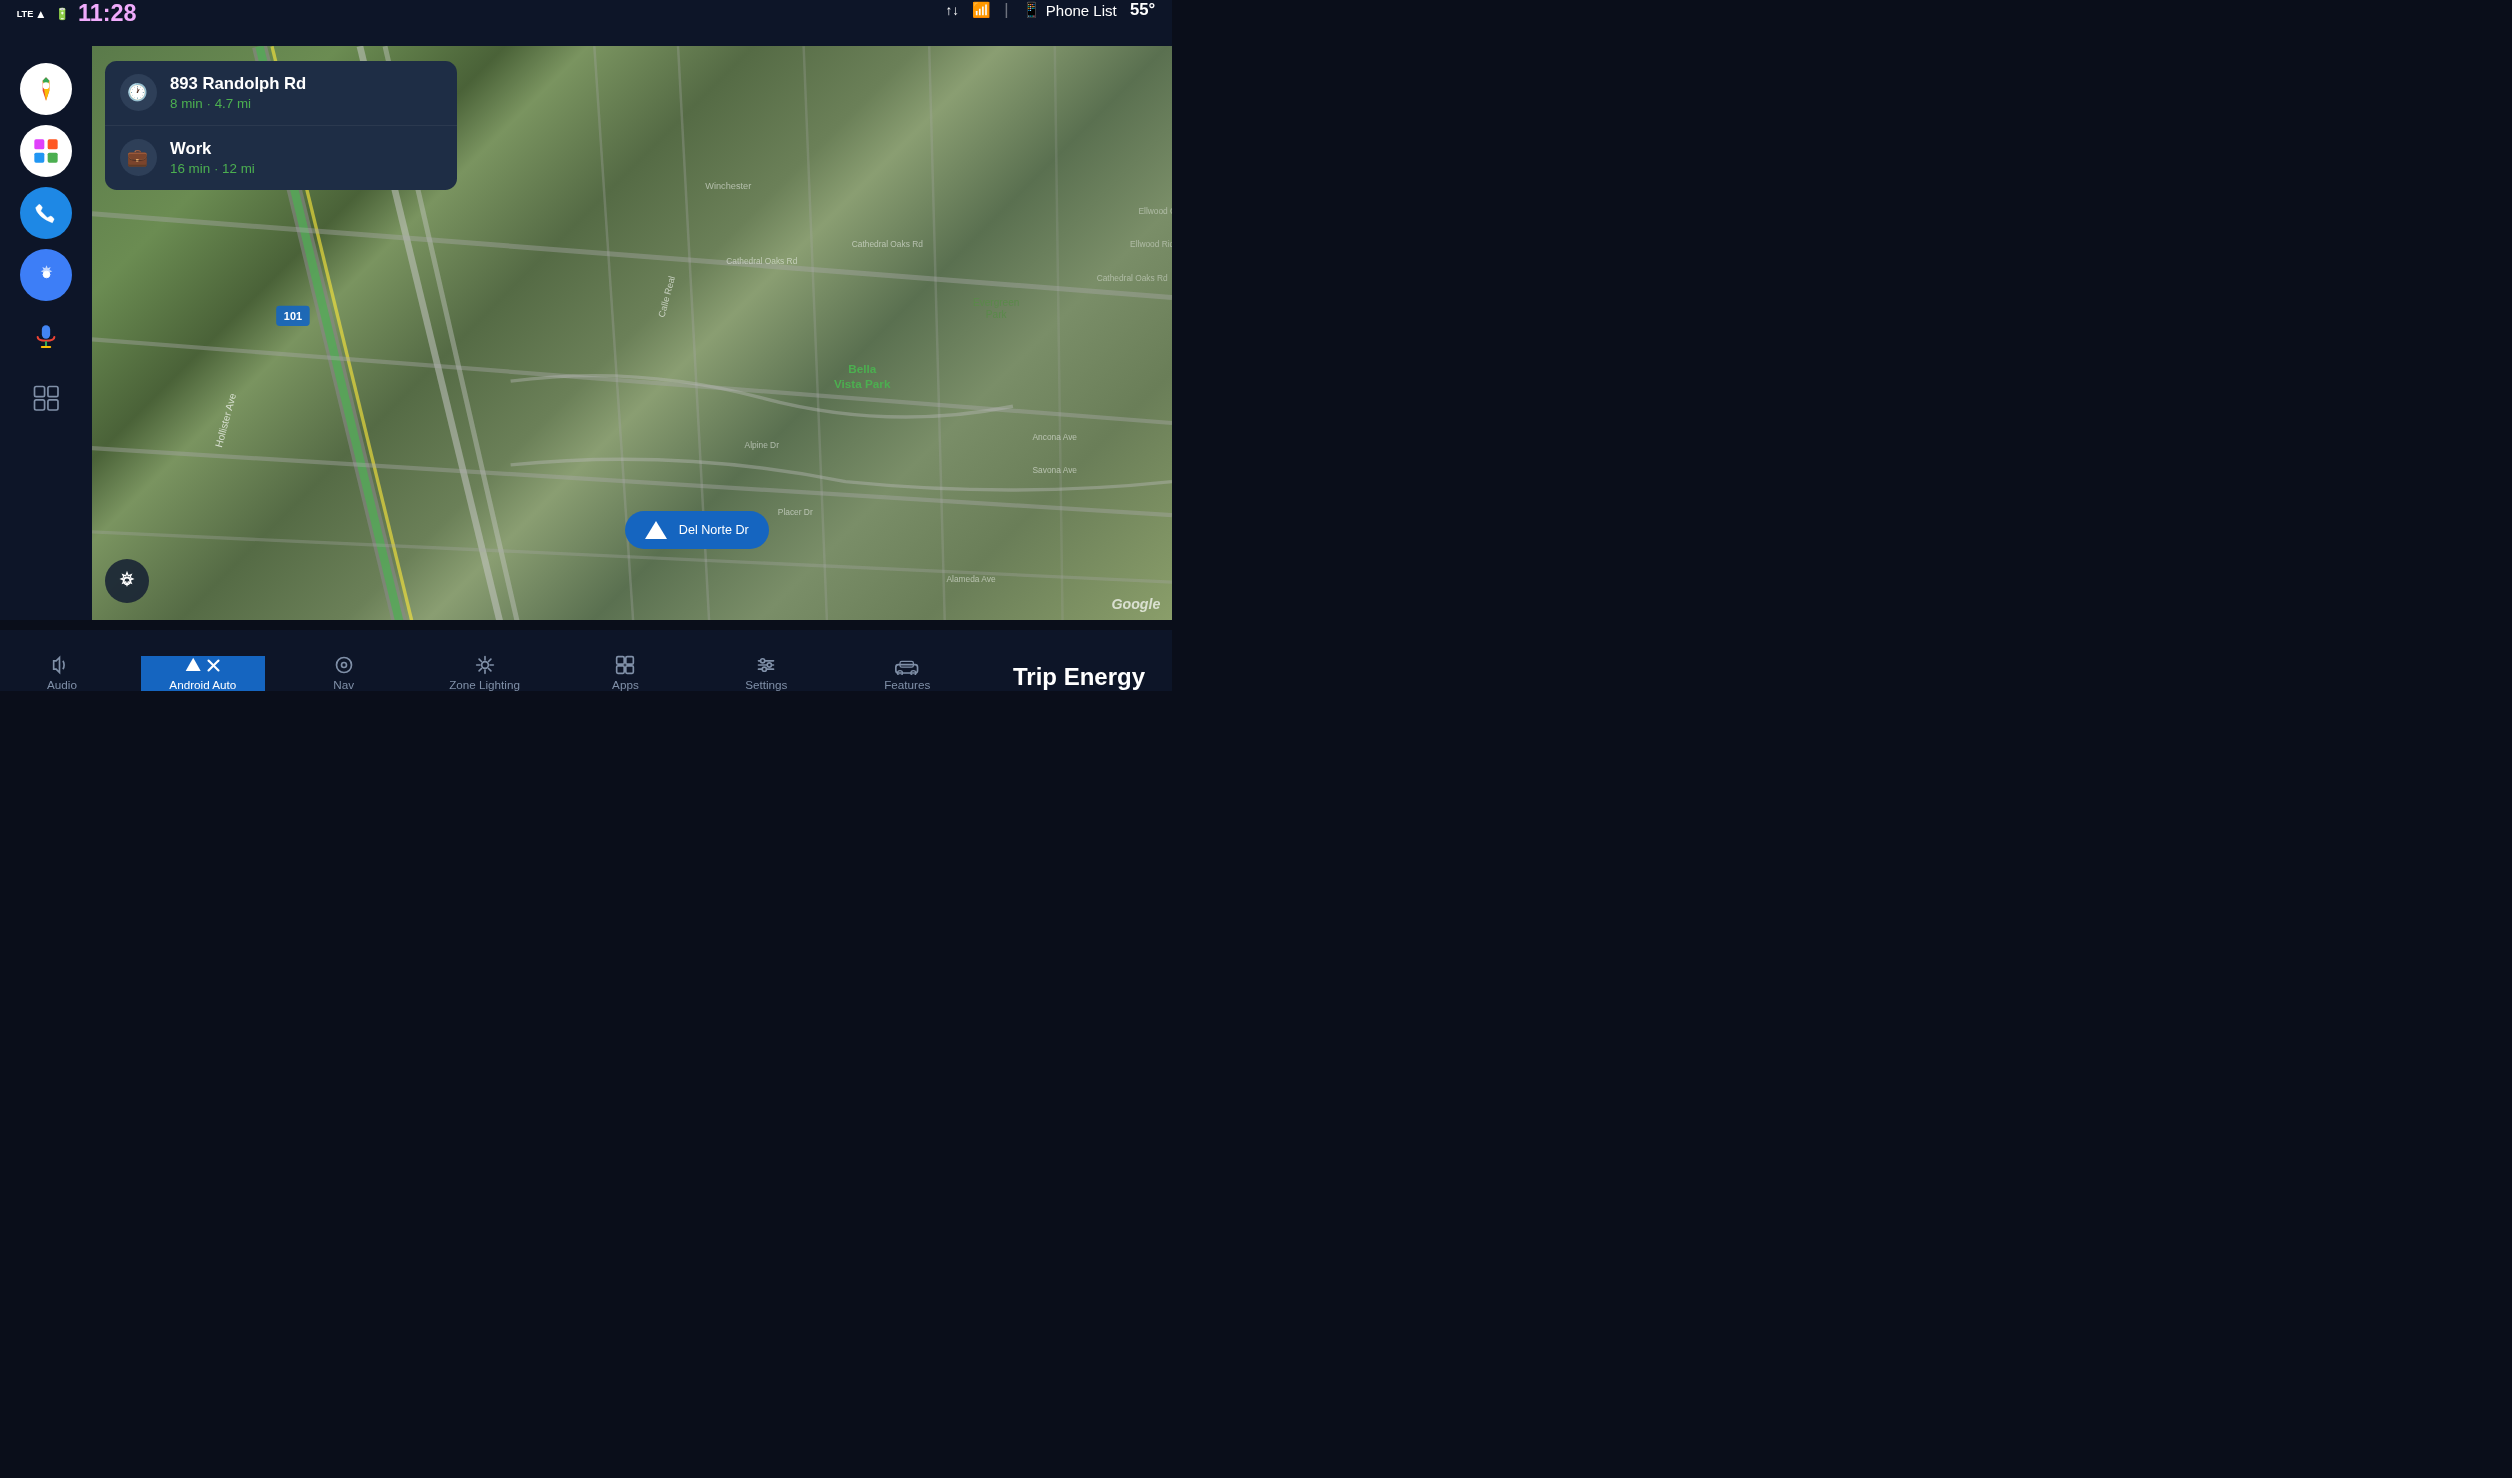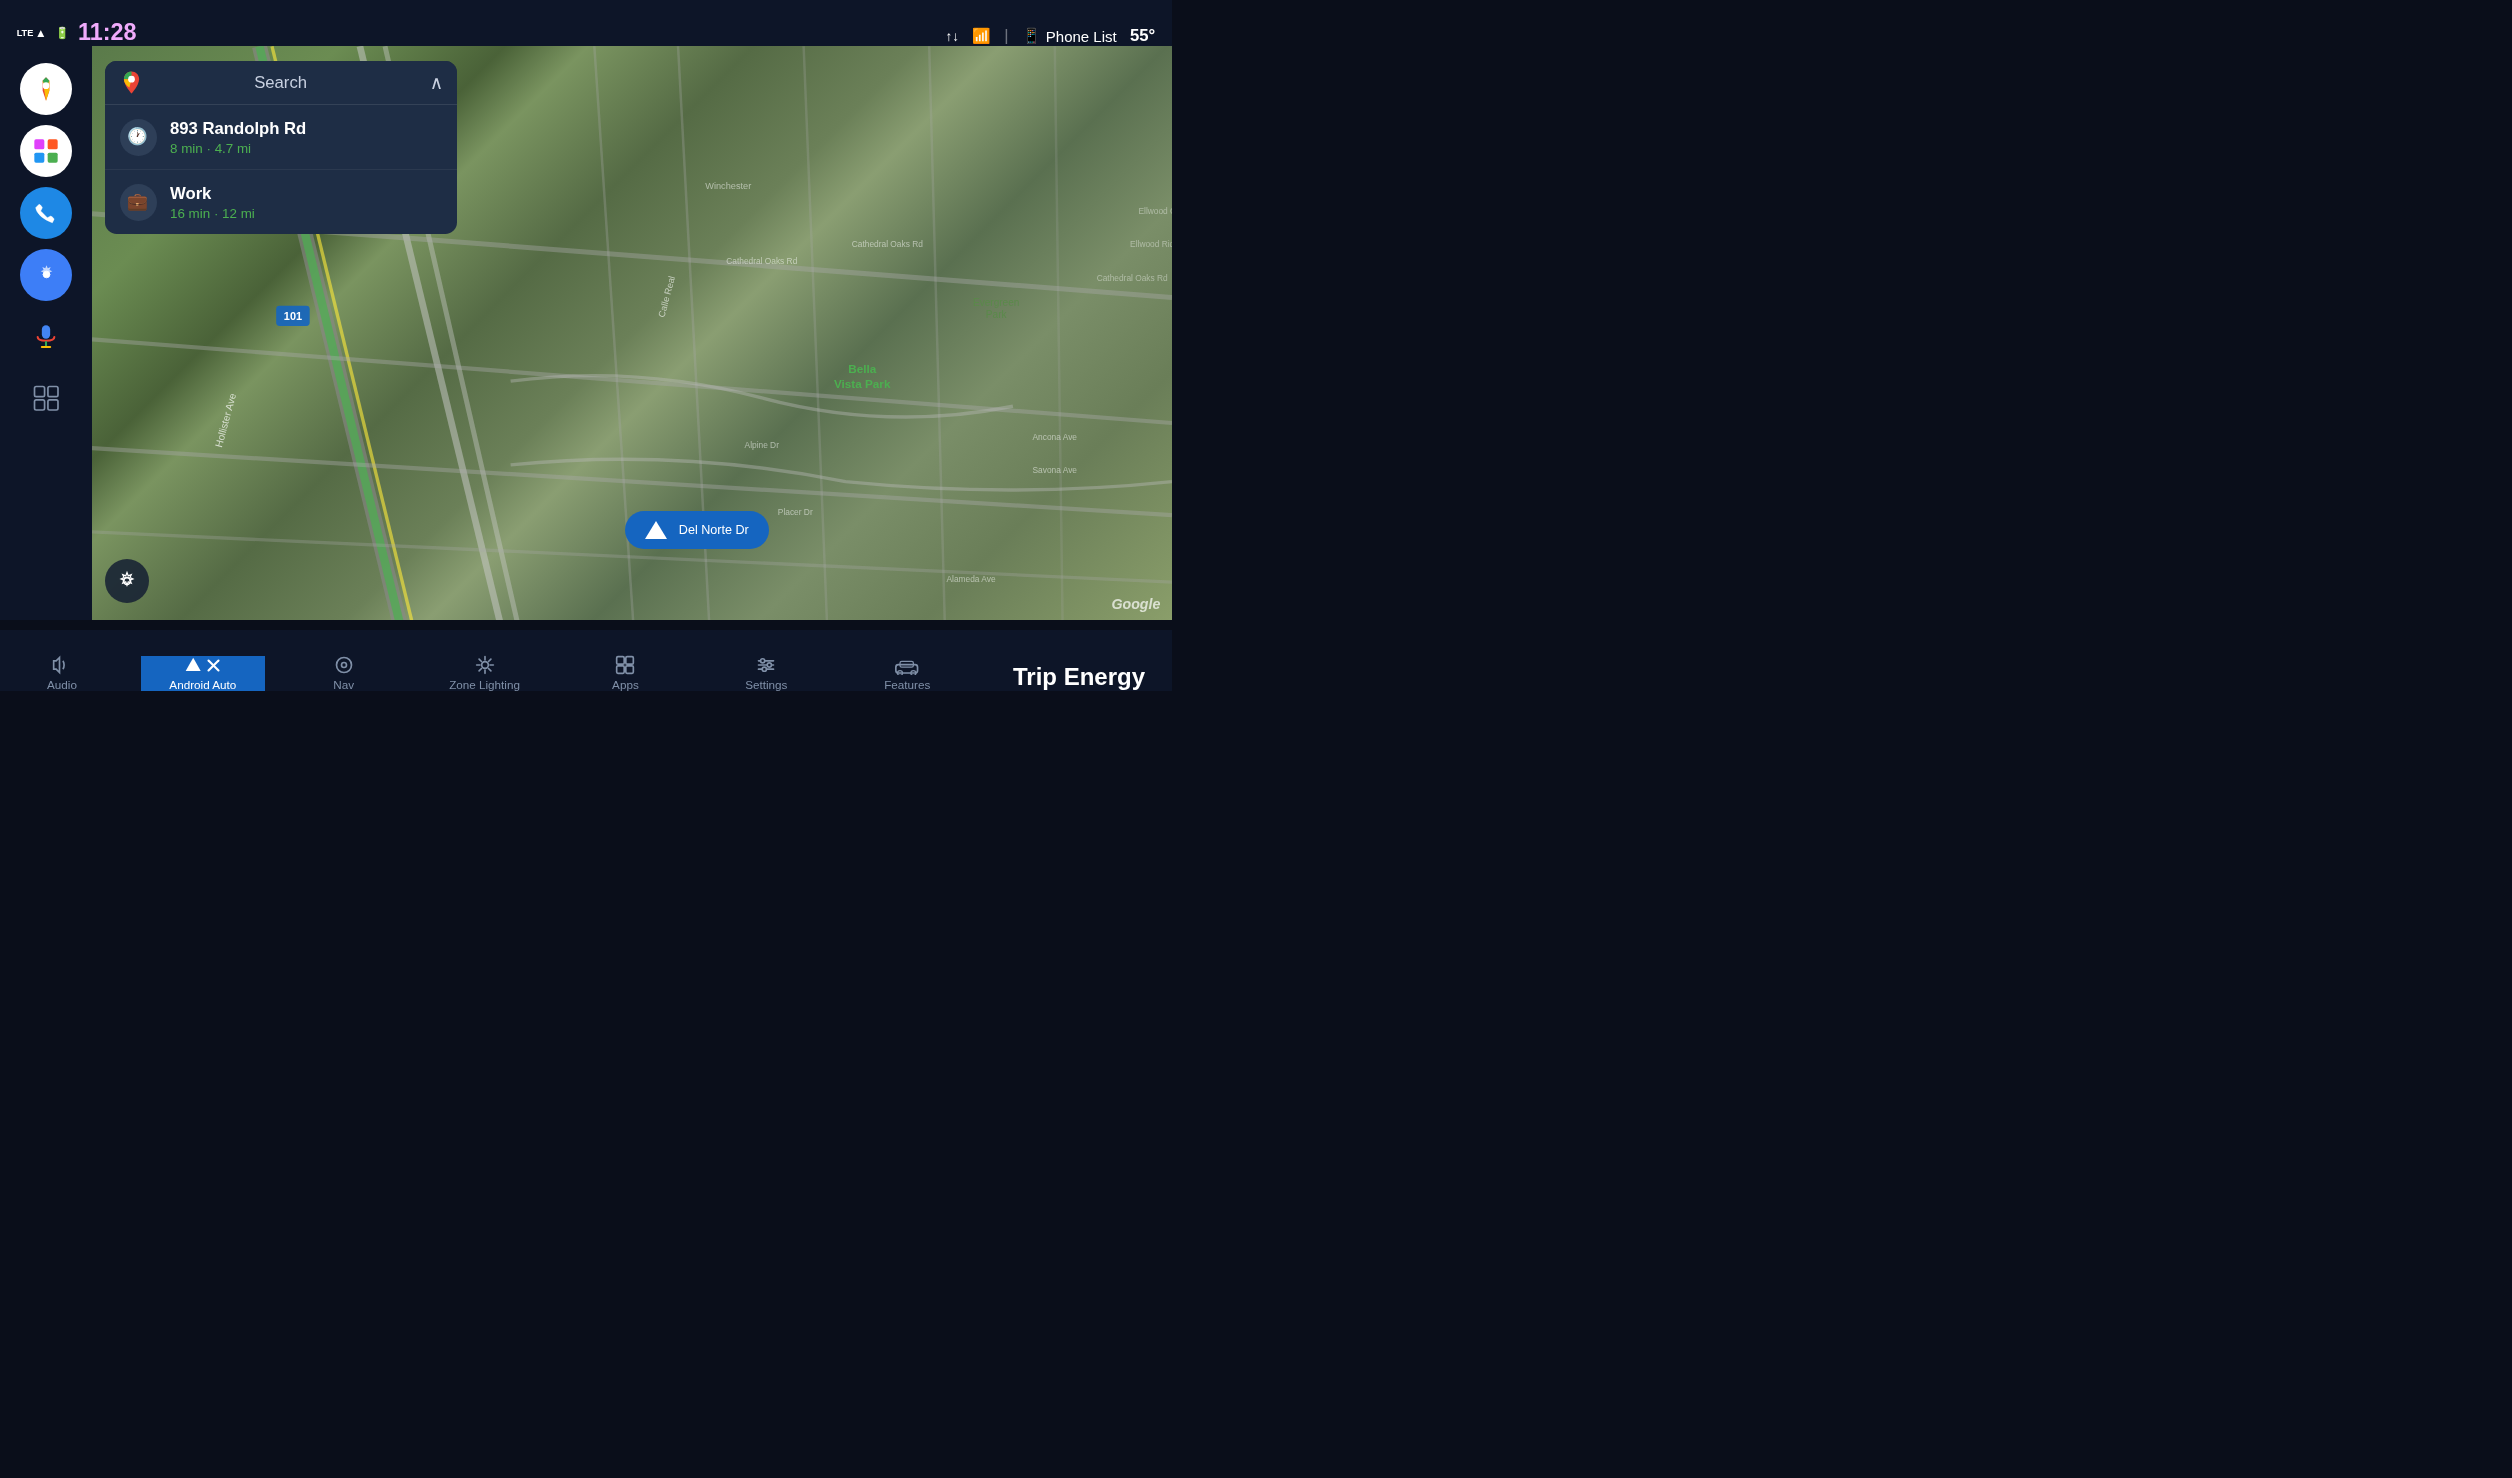--- a/index.html
+++ b/index.html
@@ -12,21 +12,21 @@
       position: relative;
     }
 
     
     #status-bar {
       position: absolute;
       top: 0; left: 0; right: 0;
       height: 46px;
       background: #0d1528;
       display: flex;
-      align-items: flex-end;
+      align-items: flex-start;
       justify-content: space-between;
       padding: 0 16.7px;
       z-index: 100;
     }
     #status-bar .time {
       color: #f0abfc;
       font-size: 23.4px;
       font-weight: bold;
     }
     #status-bar .right-icons {
@@ -388,31 +388,20 @@
     <text x="1150" y="470" fill="rgba(255,255,255,0.5)" font-size="10" text-anchor="middle">Ancona Ave</text>
 
     <text x="760" y="170" fill="rgba(255,255,255,0.5)" font-size="11" text-anchor="middle">Winchester</text>
 
     <text x="1250" y="200" fill="rgba(255,255,255,0.4)" font-size="10">Ellwood Canyon Rd</text>
     <text x="1240" y="240" fill="rgba(255,255,255,0.4)" font-size="10">Ellwood Ridge Rd</text>
     <text x="1200" y="280" fill="rgba(255,255,255,0.4)" font-size="10">Cathedral Oaks Rd</text>
   </svg>
 
   <div id="search-panel">
-    <div id="search-header">
-
-      <svg width="27" height="27" viewBox="0 0 32 32" style="position:absolute;left:13.4px;">
-        <path d="M16 3 C11 3 7 7 7 12 C7 19 16 29 16 29 C16 29 25 19 25 12 C25 7 21 3 16 3Z" fill="#EA4335"></path>
-        <path d="M16 3 C11 3 7 7 7 12 L16 12 Z" fill="#34A853"></path>
-        <path d="M7 12 C7 16 10 19.5 13.5 22 L16 12 Z" fill="#FBBC05"></path>
-        <circle cx="16" cy="12" r="4" fill="white"></circle>
-      </svg>
-      <span style="color:#c8d0e0;font-size:16.7px;">Search</span>
-      <span style="position:absolute;right:13.4px;color:#c8d0e0;font-size:18.4px;">∧</span>
-    </div>
 
     <div class="search-item">
       <div class="item-icon">
         <span style="font-size:16.7px;color:#90a4ae;">🕐</span>
       </div>
       <div>
         <div class="item-title">893 Randolph Rd</div>
         <div class="item-sub">8 min · 4.7 mi</div>
       </div>
     </div>

